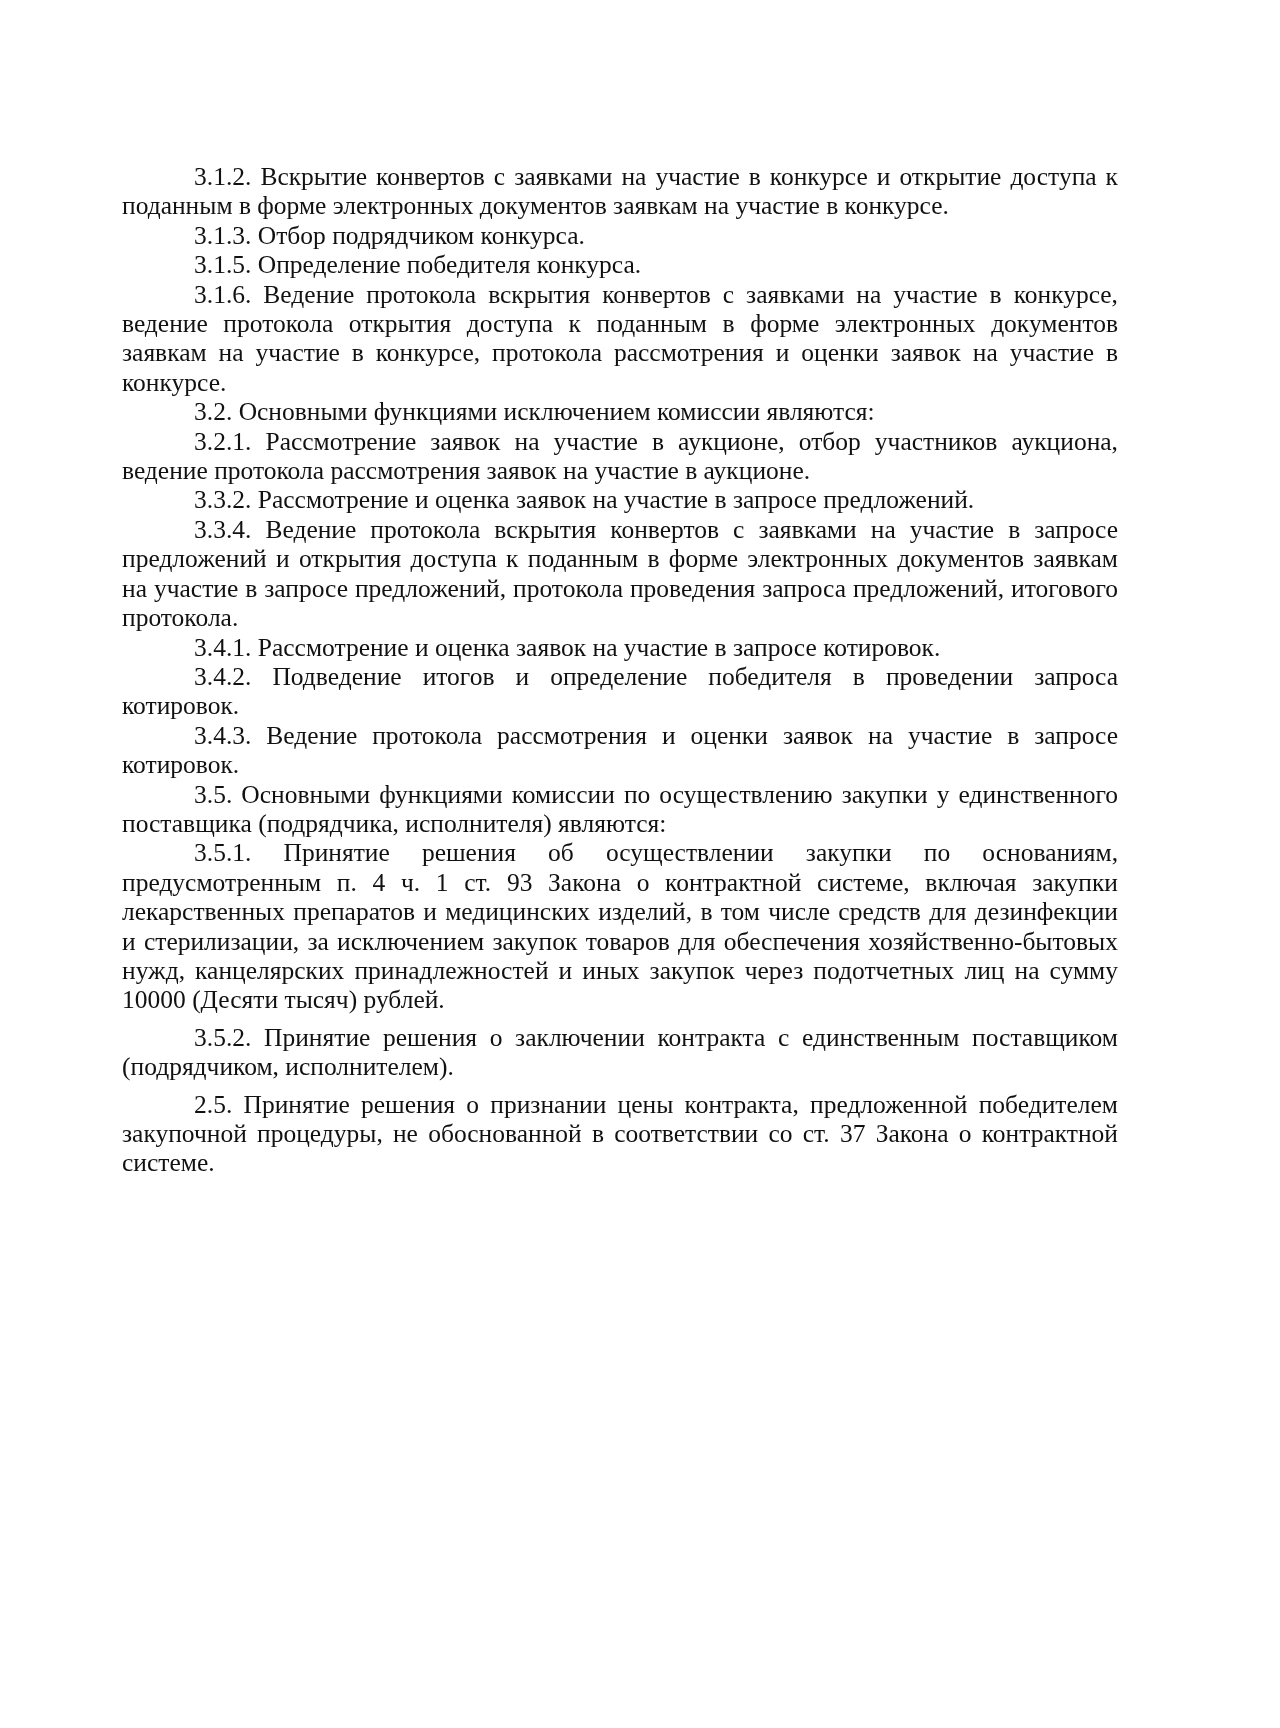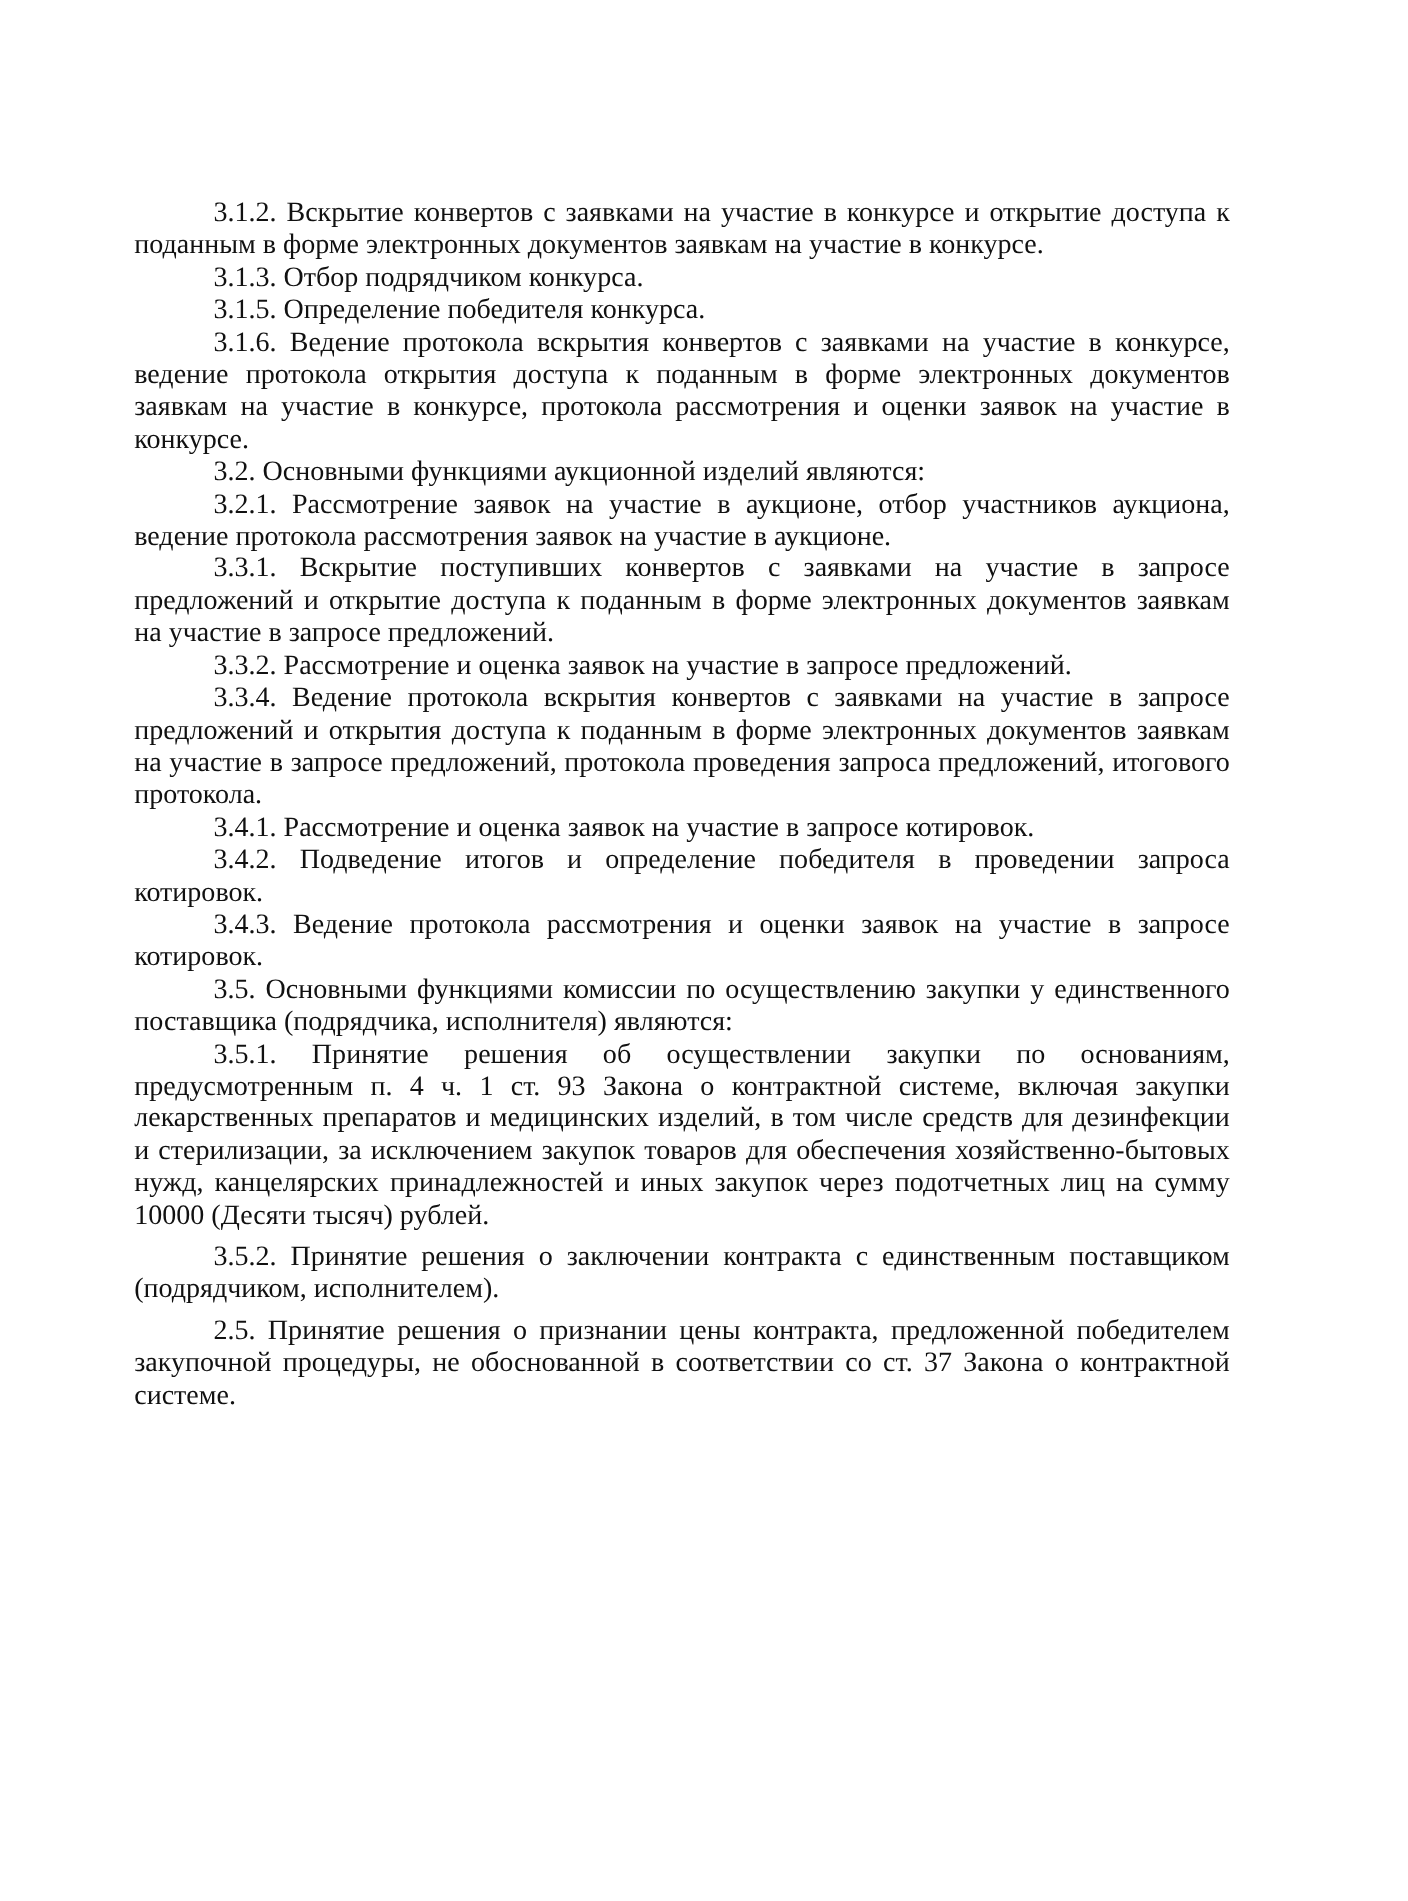--- a/index.html
+++ b/index.html
@@ -9,21 +9,21 @@
   }
   body {
     width: 1280px;
     height: 1728px;
     position: relative;
     overflow: hidden;
   }
   .page {
     position: absolute;
     left: 122px;
-    top: 178px;
+    top: 162px;
     width: 996px;
     color: #111111;
     font-family: "Liberation Serif", "DejaVu Serif", serif;
     font-size: 25.5px;
     line-height: 29.4px;
   }
   .para {
     margin: 0;
     text-indent: 72px;
     text-align: justify;
@@ -34,23 +34,22 @@
   }
 </style>
 </head>
 <body>
 
 <div class="page">
   <p class="para"><span>3.1.2.</span> <span>Вскрытие конвертов с заявками на участие в конкурсе и открытие доступа к поданным в форме электронных документов заявкам на участие в конкурсе.</span></p>
   <p class="para"><span>3.1.3.</span> <span>Отбор подрядчиком конкурса.</span></p>
   <p class="para"><span>3.1.5.</span> <span>Определение победителя конкурса.</span></p>
   <p class="para"><span>3.1.6.</span> <span>Ведение протокола вскрытия конвертов с заявками на участие в конкурсе, ведение протокола открытия доступа к поданным в форме электронных документов заявкам на участие в конкурсе, протокола рассмотрения и оценки заявок на участие в конкурсе.</span></p>
-  <p class="para"><span>3.2.</span> <span>Основными функциями аукционной изделий являются:</span></p>
+  <p class="para"><span>3.2.</span> <span>Основными функциями исключением комиссии являются:</span></p>
   <p class="para"><span>3.2.1.</span> <span>Рассмотрение заявок на участие в аукционе, отбор участников аукциона, ведение протокола рассмотрения заявок на участие в аукционе.</span></p>
-  <p class="para"><span>3.3.1.</span> <span>Вскрытие поступивших конвертов с заявками на участие в запросе предложений и открытие доступа к поданным в форме электронных документов заявкам на участие в запросе предложений.</span></p>
   <p class="para"><span>3.3.2.</span> <span>Рассмотрение и оценка заявок на участие в запросе предложений.</span></p>
   <p class="para"><span>3.3.4.</span> <span>Ведение протокола вскрытия конвертов с заявками на участие в запросе предложений и открытия доступа к поданным в форме электронных документов заявкам на участие в запросе предложений, протокола проведения запроса предложений, итогового протокола.</span></p>
   <p class="para"><span>3.4.1.</span> <span>Рассмотрение и оценка заявок на участие в запросе котировок.</span></p>
   <p class="para"><span>3.4.2.</span> <span>Подведение итогов и определение победителя в проведении запроса котировок.</span></p>
   <p class="para"><span>3.4.3.</span> <span>Ведение протокола рассмотрения и оценки заявок на участие в запросе котировок.</span></p>
   <p class="para"><span>3.5.</span> <span>Основными функциями комиссии по осуществлению закупки у единственного поставщика (подрядчика, исполнителя) являются:</span></p>
   <p class="para"><span>3.5.1.</span> <span>Принятие решения об осуществлении закупки по основаниям, предусмотренным п. 4 ч. 1 ст. 93 Закона о контрактной системе, включая закупки лекарственных препаратов и медицинских изделий, в том числе средств для дезинфекции и стерилизации, за исключением закупок товаров для обеспечения хозяйственно-бытовых нужд, канцелярских принадлежностей и иных закупок через подотчетных лиц на сумму 10000 (Десяти тысяч) рублей.</span></p>
   <p class="para gap"><span>3.5.2.</span> <span>Принятие решения о заключении контракта с единственным поставщиком (подрядчиком, исполнителем).</span></p>
   <p class="para gap"><span>2.5.</span> <span>Принятие решения о признании цены контракта, предложенной победителем закупочной процедуры, не обоснованной в соответствии со ст. 37 Закона о контрактной системе.</span></p>
 </div>

